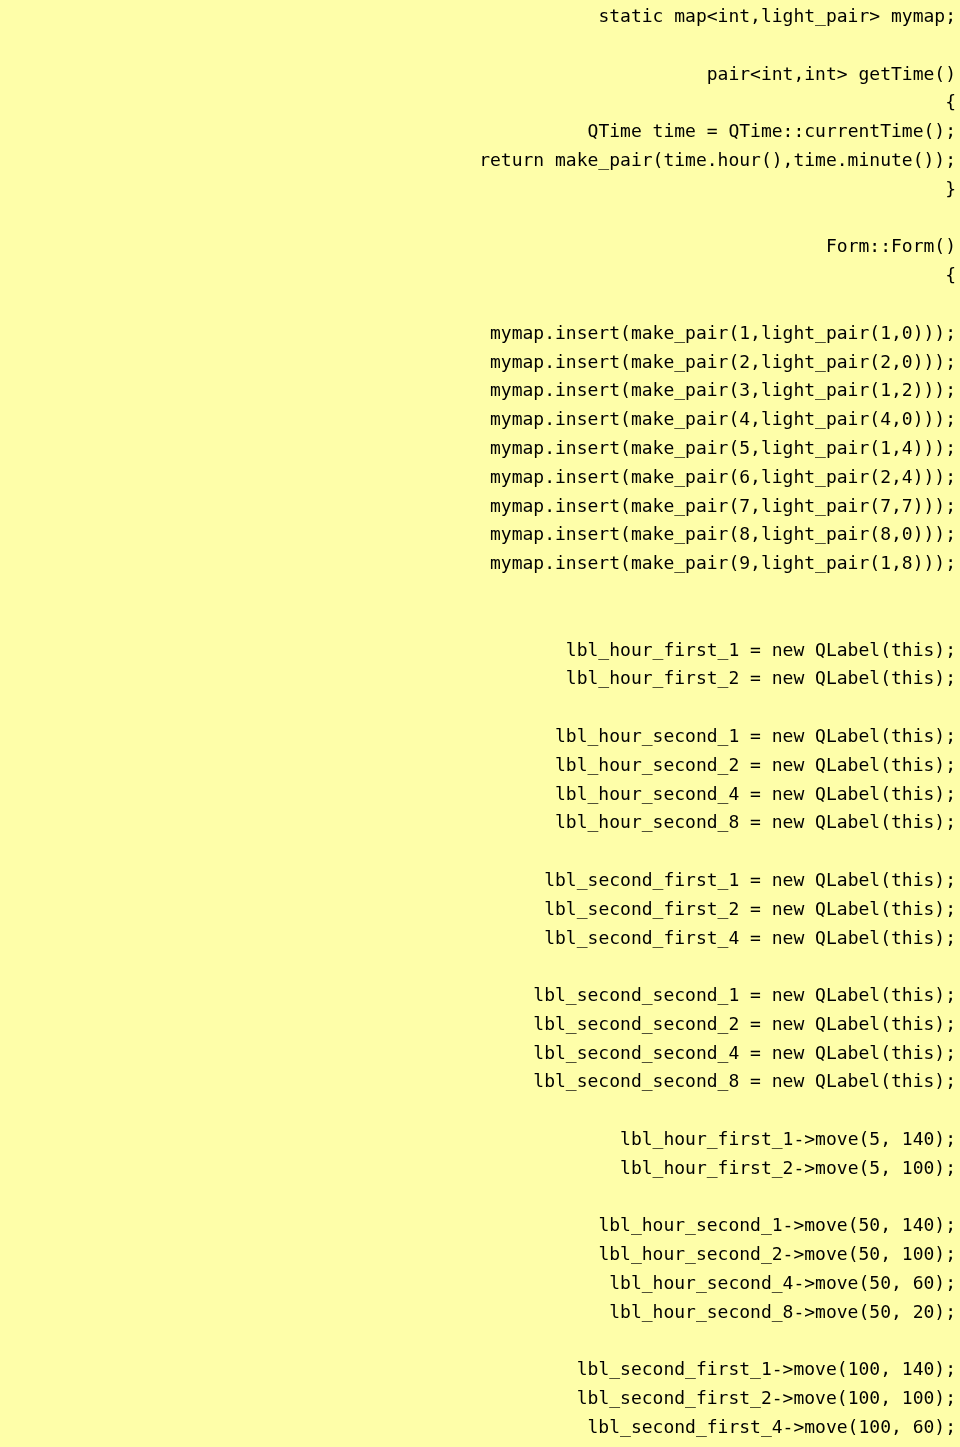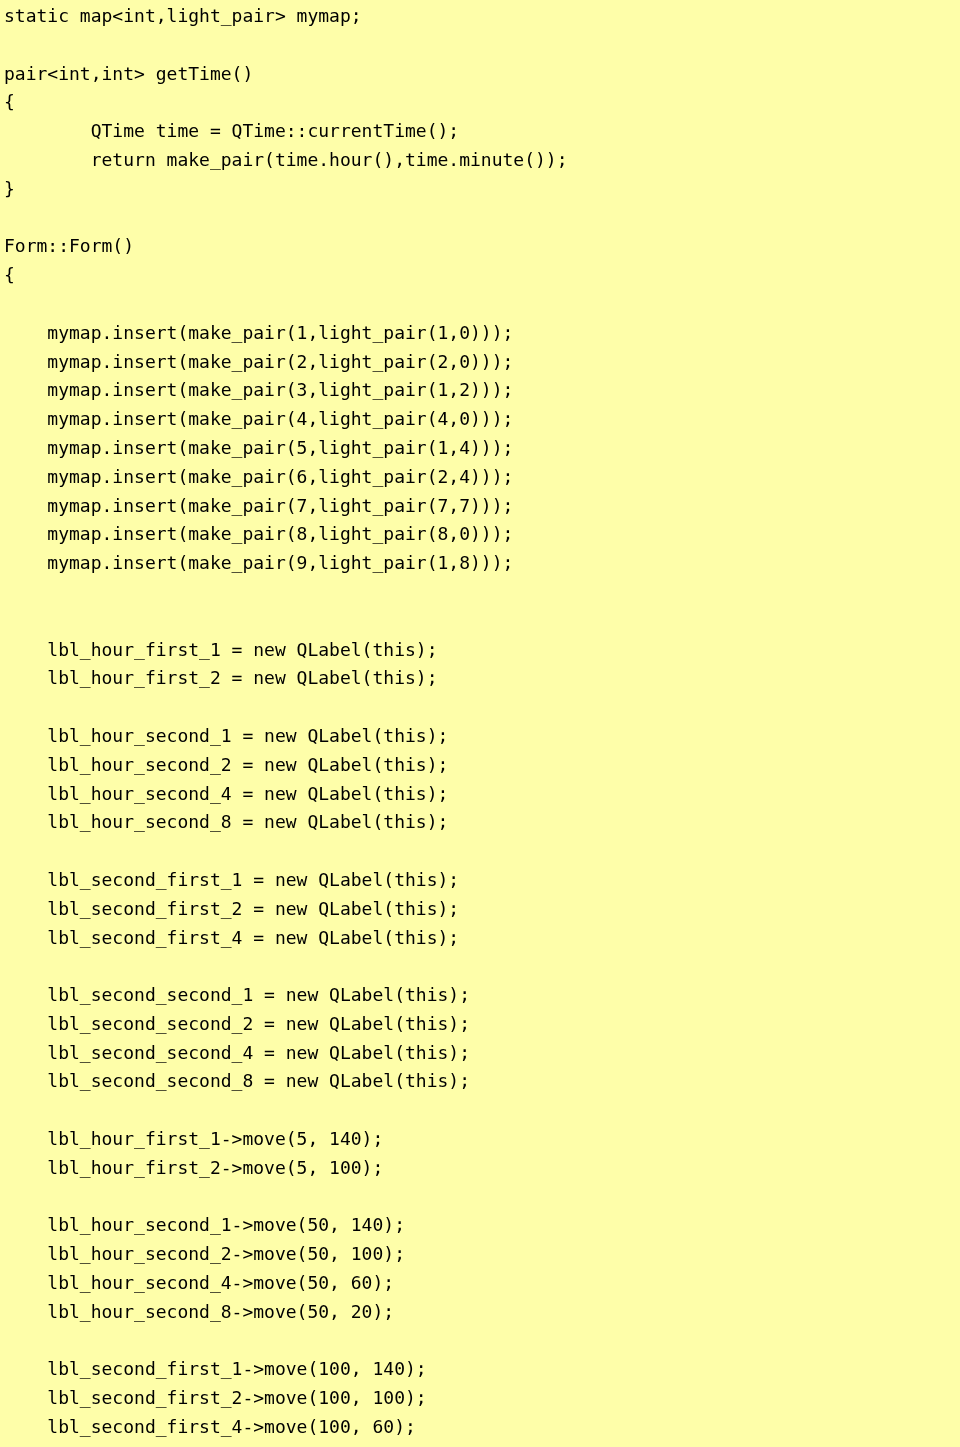--- a/index.html
+++ b/index.html
@@ -10,18 +10,19 @@
     font-size: 18px;
     line-height: 1.6;
     color: #000;
   }
   .code-block {
     padding: 2px 4px 8px 4px;
     white-space: pre;
   }
   .code-line {
     min-height: 1.6em;
+    text-align: right;
   }
 </style>
 </head>
 <body>
 
 <div class="code-block" id="code-container"><div class="code-line">static map&lt;int,light_pair&gt; mymap;</div><div class="code-line"></div><div class="code-line">pair&lt;int,int&gt; getTime()</div><div class="code-line">{</div><div class="code-line">        QTime time = QTime::currentTime();</div><div class="code-line">        return make_pair(time.hour(),time.minute());</div><div class="code-line">}</div><div class="code-line"></div><div class="code-line">Form::Form()</div><div class="code-line">{</div><div class="code-line"></div><div class="code-line">    mymap.insert(make_pair(1,light_pair(1,0)));</div><div class="code-line">    mymap.insert(make_pair(2,light_pair(2,0)));</div><div class="code-line">    mymap.insert(make_pair(3,light_pair(1,2)));</div><div class="code-line">    mymap.insert(make_pair(4,light_pair(4,0)));</div><div class="code-line">    mymap.insert(make_pair(5,light_pair(1,4)));</div><div class="code-line">    mymap.insert(make_pair(6,light_pair(2,4)));</div><div class="code-line">    mymap.insert(make_pair(7,light_pair(7,7)));</div><div class="code-line">    mymap.insert(make_pair(8,light_pair(8,0)));</div><div class="code-line">    mymap.insert(make_pair(9,light_pair(1,8)));</div><div class="code-line"></div><div class="code-line"></div><div class="code-line">    lbl_hour_first_1 = new QLabel(this);</div><div class="code-line">    lbl_hour_first_2 = new QLabel(this);</div><div class="code-line"></div><div class="code-line">    lbl_hour_second_1 = new QLabel(this);</div><div class="code-line">    lbl_hour_second_2 = new QLabel(this);</div><div class="code-line">    lbl_hour_second_4 = new QLabel(this);</div><div class="code-line">    lbl_hour_second_8 = new QLabel(this);</div><div class="code-line"></div><div class="code-line">    lbl_second_first_1 = new QLabel(this);</div><div class="code-line">    lbl_second_first_2 = new QLabel(this);</div><div class="code-line">    lbl_second_first_4 = new QLabel(this);</div><div class="code-line"></div><div class="code-line">    lbl_second_second_1 = new QLabel(this);</div><div class="code-line">    lbl_second_second_2 = new QLabel(this);</div><div class="code-line">    lbl_second_second_4 = new QLabel(this);</div><div class="code-line">    lbl_second_second_8 = new QLabel(this);</div><div class="code-line"></div><div class="code-line">    lbl_hour_first_1-&gt;move(5, 140);</div><div class="code-line">    lbl_hour_first_2-&gt;move(5, 100);</div><div class="code-line"></div><div class="code-line">    lbl_hour_second_1-&gt;move(50, 140);</div><div class="code-line">    lbl_hour_second_2-&gt;move(50, 100);</div><div class="code-line">    lbl_hour_second_4-&gt;move(50, 60);</div><div class="code-line">    lbl_hour_second_8-&gt;move(50, 20);</div><div class="code-line"></div><div class="code-line">    lbl_second_first_1-&gt;move(100, 140);</div><div class="code-line">    lbl_second_first_2-&gt;move(100, 100);</div><div class="code-line">    lbl_second_first_4-&gt;move(100, 60);</div><div class="code-line"></div></div>
 
 </body></html>

